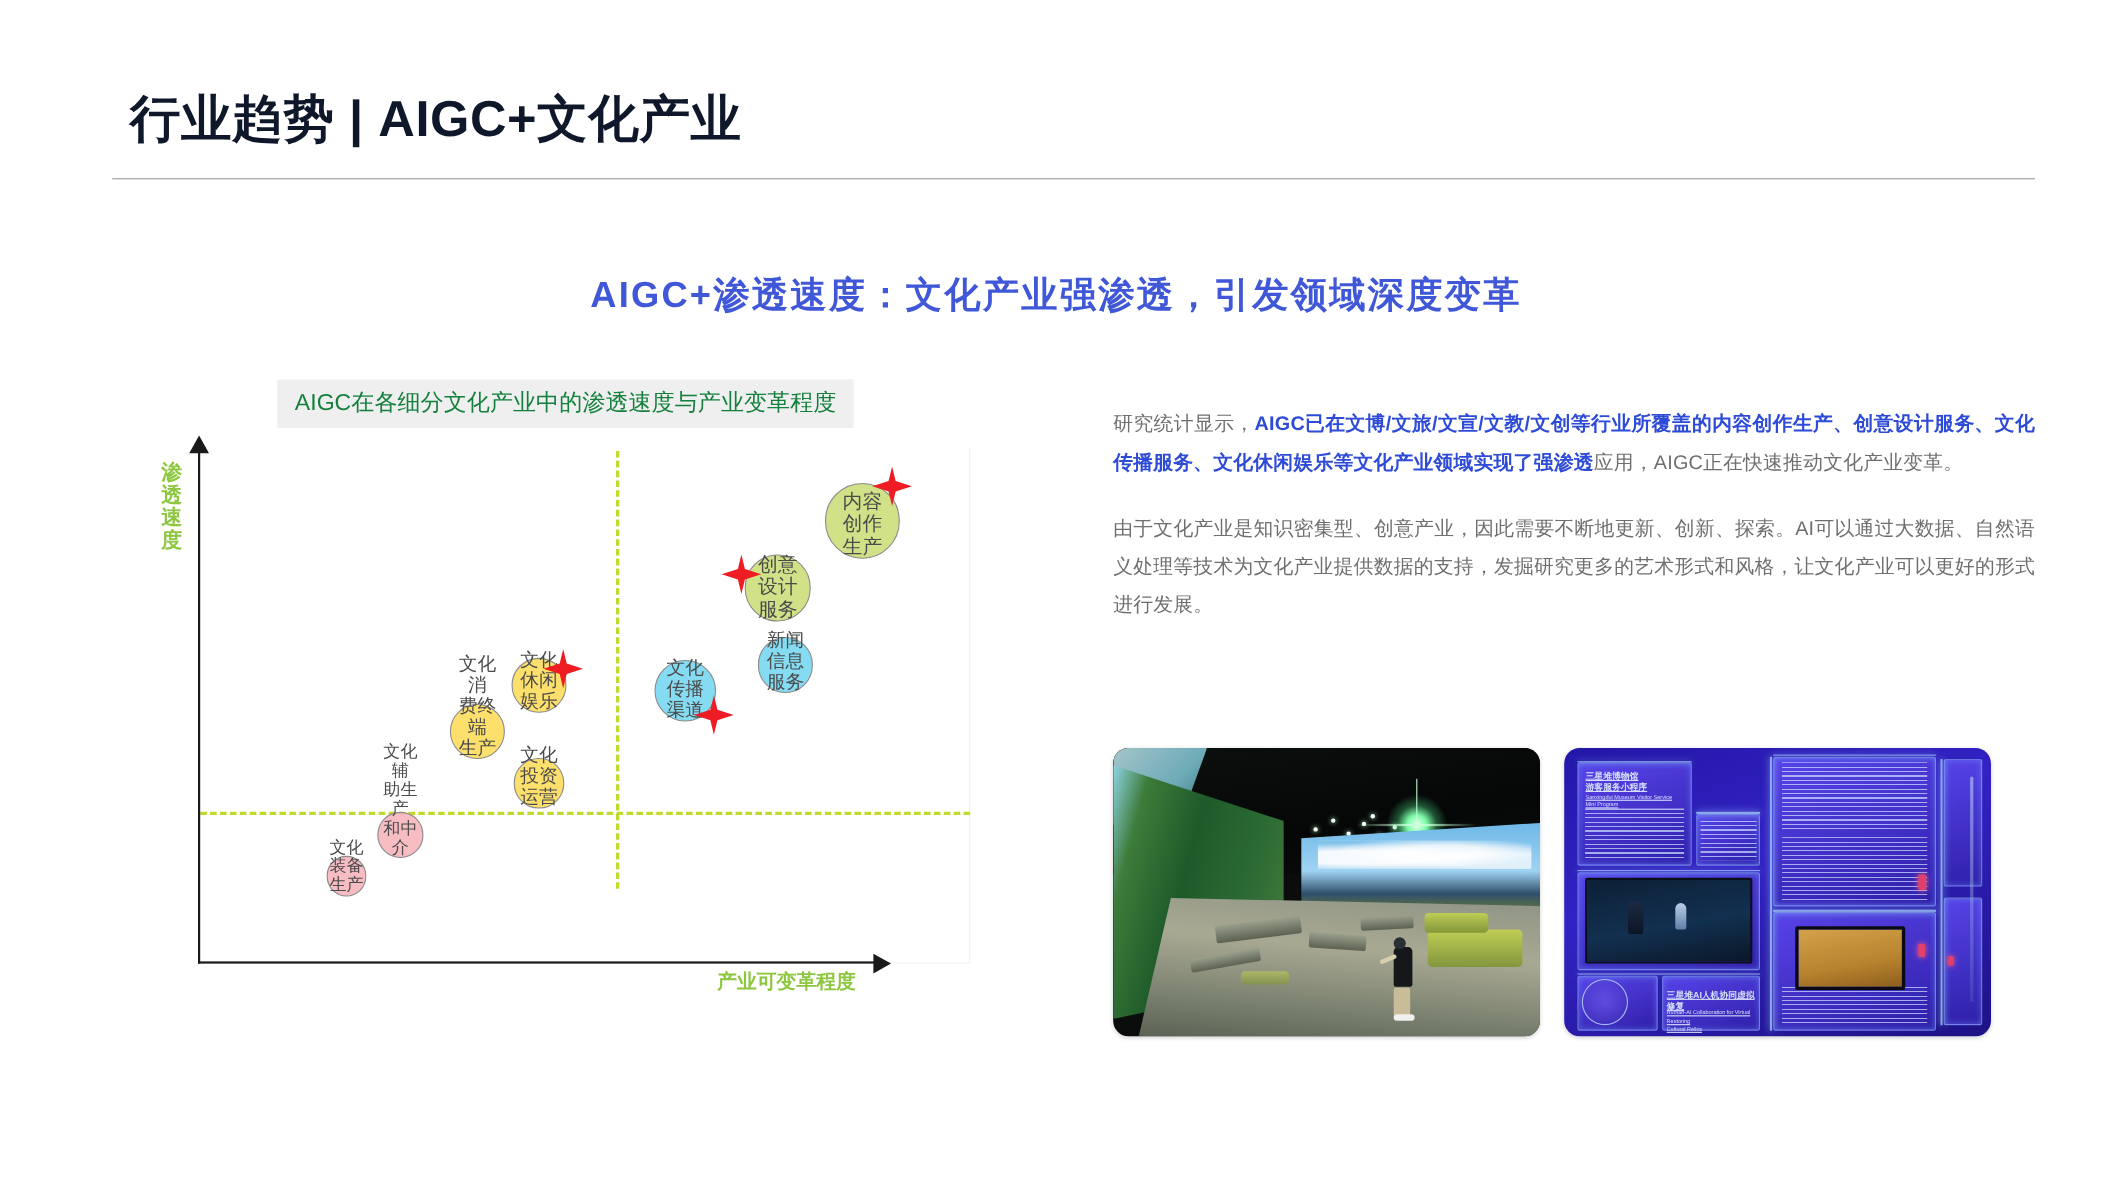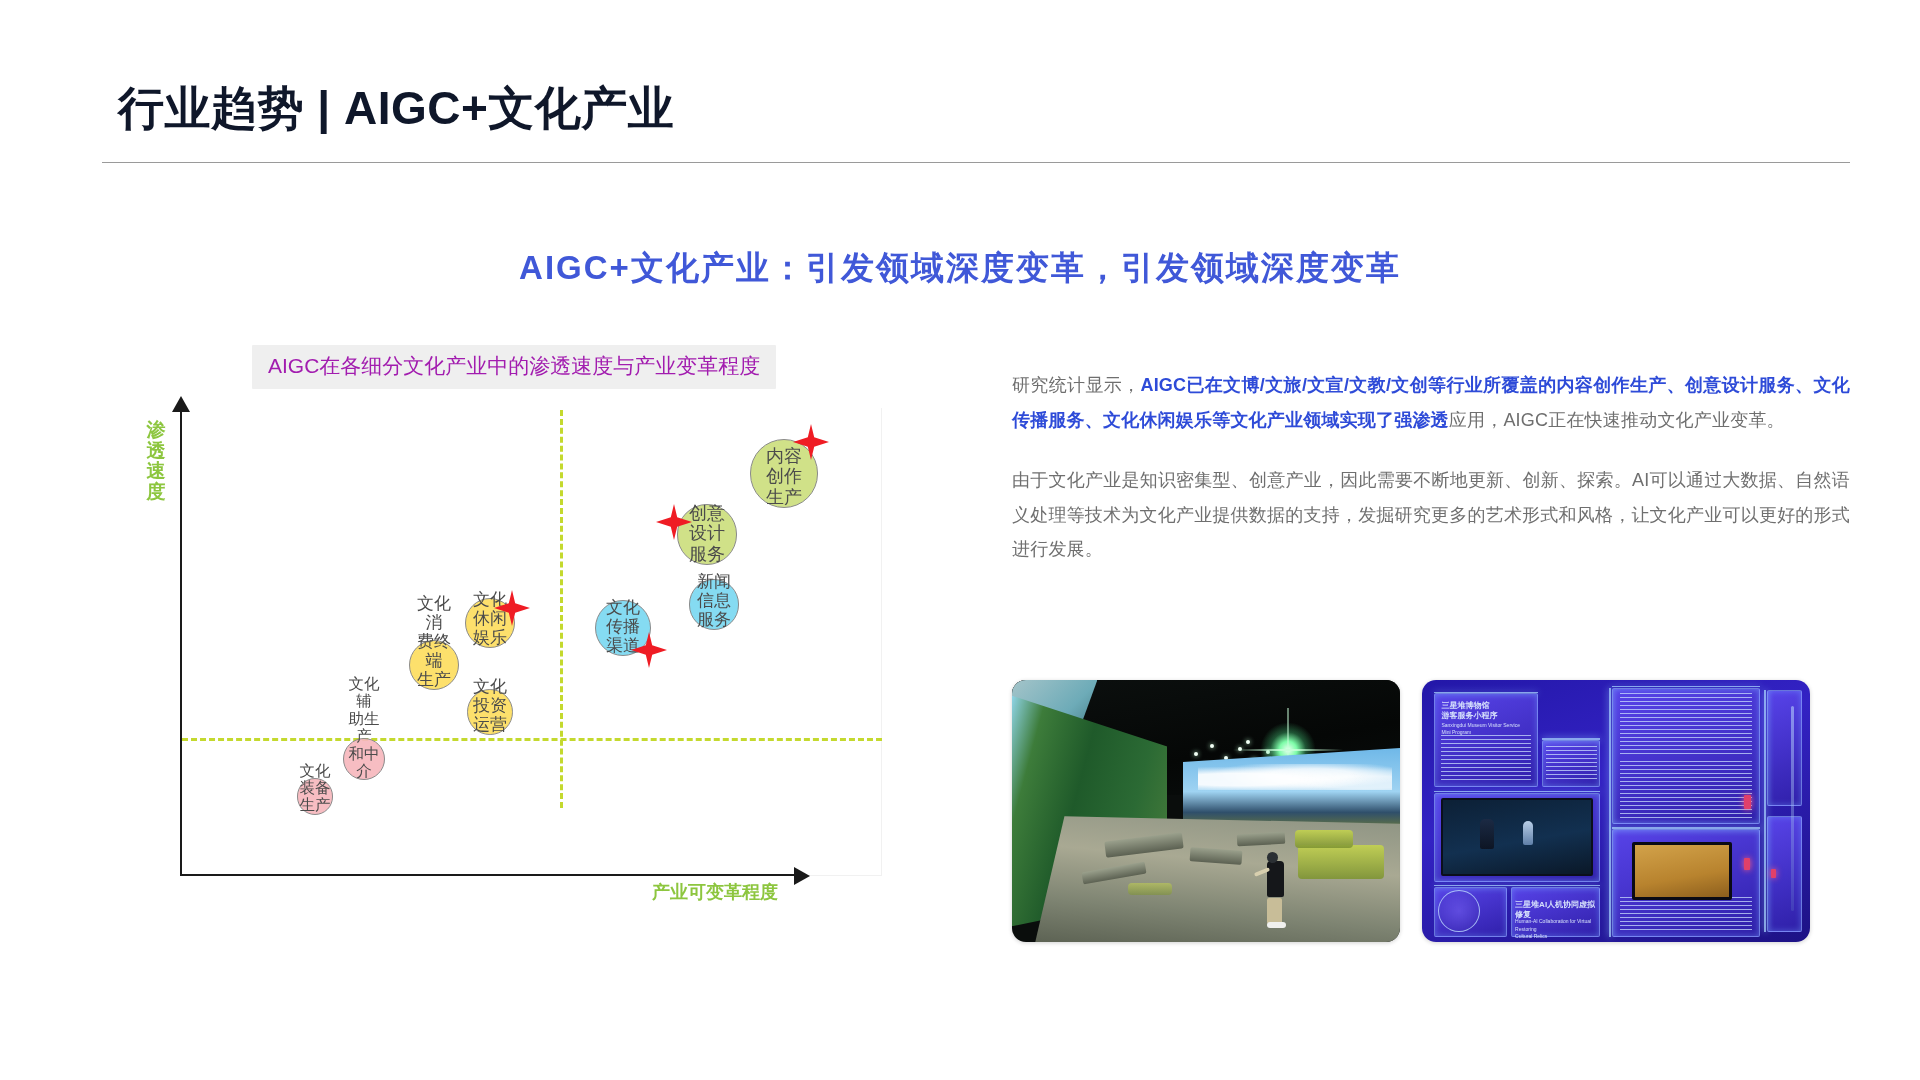--- a/index.html
+++ b/index.html
@@ -30,21 +30,21 @@
     font-size: 33px; font-weight: 700;
     color: #4058d8; letter-spacing: 2px;
     white-space: nowrap;
   }
 
   
   .chart-panel { position: absolute; left: 100px; top: 345px; width: 880px; height: 640px; }
 
   .chart-title {
     position: absolute; left: 152px; top: 0px;
-    background: #efefef; color: #a21caf;
+    background: #efefef; color: #15803d;
     font-size: 21px; padding: 7px 16px 9px 16px;
     white-space: nowrap; border-radius: 1px;
   }
 
   .plot {
     position: absolute; left: 22px; top: 55px;
     width: 810px; height: 510px;
   }
 
   
@@ -226,20 +226,21 @@
     border: 2px solid #0b0f1c; border-radius: 2px;
   }
   .p2 .screen2 {
     position: absolute; background: linear-gradient(170deg,#d2a24a,#b8832e 60%,#8d5f1d);
     border: 3px solid #0a0a14; border-radius: 2px;
   }
   .p2 .txt {
     position: absolute; color: rgba(225,238,255,.92);
     font-size: 5px; line-height: 1.45; font-family: "Liberation Sans", sans-serif;
     overflow: hidden;
+    text-decoration: underline;
   }
   .p2 .txt.h { font-size: 8px; font-weight: 700; line-height: 1.3; }
   .p2 .lines {
     position: absolute;
     background: repeating-linear-gradient(180deg, rgba(205,225,255,.72) 0 1px, rgba(0,0,0,0) 1px 4px);
   }
   .p2 .redbit { position: absolute; background: #e0406a; box-shadow: 0 0 6px #ff5f86; border-radius:1px; }
   .p2 .seal {
     position: absolute; width: 42px; height: 42px; border-radius: 50%;
     border: 1.5px solid rgba(190,220,255,.8);
@@ -256,21 +257,21 @@
   }
 </style>
 </head>
 <body>
 
 <div class="slide">
 
   <div class="page-title">行业趋势 | AIGC+文化产业</div>
   <div class="header-rule"></div>
 
-  <div class="subtitle">AIGC+文化产业：引发领域深度变革，引发领域深度变革</div>
+  <div class="subtitle">AIGC+渗透速度：文化产业强渗透，引发领域深度变革</div>
 
   <div class="chart-panel">
 
     <div class="chart-title">AIGC在各细分文化产业中的渗透速度与产业变革程度</div>
 
     <div class="plot">
       <div class="grid-box"></div>
 
       <div class="q-h"></div>
       <div class="q-v"></div>

